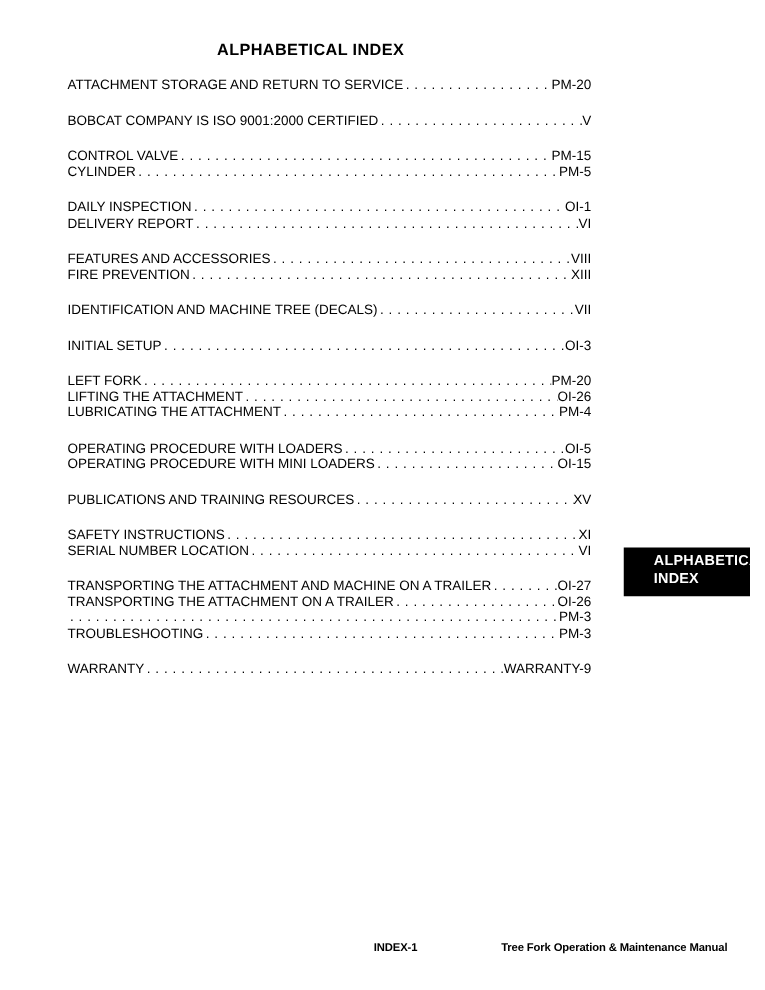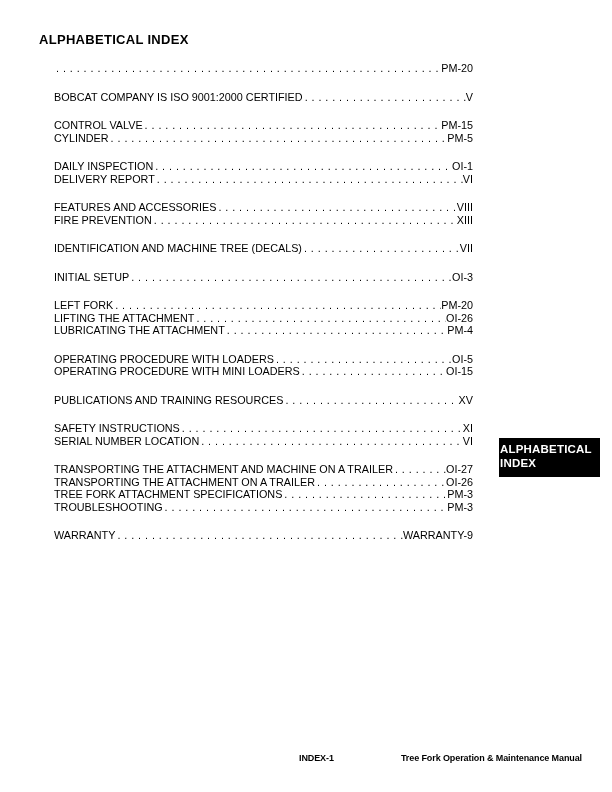--- a/index.html
+++ b/index.html
@@ -10,20 +10,21 @@
     background: #ffffff;
     color: #000000;
     font-family: "Liberation Sans", sans-serif;
     overflow: hidden;
   }
   .title {
     position: absolute;
     top: 32px;
     left: 39px;
     width: 419px;
+    text-align: center;
     font-size: 13px;
     font-weight: bold;
     letter-spacing: 0.3px;
     white-space: nowrap;
   }
   .index-list {
     position: absolute;
     top: 62px;
     left: 54px;
     width: 419px;
@@ -46,21 +47,21 @@
     left: 499px;
     top: 438px;
     width: 101px;
     height: 39px;
     background: #000000;
     color: #ffffff;
     font-weight: bold;
     font-size: 11.5px;
     line-height: 13.5px;
     letter-spacing: 0.2px;
-    padding: 5px 0 0 1px;
+    padding: 5px 0 0 24px;
     box-sizing: border-box;
   }
   .footer-page {
     position: absolute;
     top: 753px;
     left: 299px;
     font-size: 9px;
     font-weight: bold;
     letter-spacing: -0.1px;
   }
@@ -76,20 +77,21 @@
 </head>
 <body>
 
 <div class="page">
 
   <div class="title">ALPHABETICAL INDEX</div>
 
   <div class="index-list" id="index-list">
       <div class="group">
         <div class="entry">
+          <span class="label">ATTACHMENT STORAGE AND RETURN TO SERVICE</span>
           <span class="dots">. . . . . . . . . . . . . . . . . . . . . . . . . . . . . . . . . . . . . . . . . . . . . . . . . . . . . . . . . . . . . . . . . . . . . . . . . . . . . . . . </span>
           <span class="pagenum">PM-20</span>
         </div>
       </div>
       <div class="group">
         <div class="entry">
           <span class="label">BOBCAT COMPANY IS ISO 9001:2000 CERTIFIED</span>
           <span class="dots">. . . . . . . . . . . . . . . . . . . . . . . . . . . . . . . . . . . . . . . . . . . . . . . . . . . . . . . . . . . . . . . . . . . . . . . . . . . . . . . . </span>
           <span class="pagenum">V</span>
         </div>
@@ -197,21 +199,20 @@
           <span class="label">TRANSPORTING THE ATTACHMENT AND MACHINE ON A TRAILER</span>
           <span class="dots">. . . . . . . . . . . . . . . . . . . . . . . . . . . . . . . . . . . . . . . . . . . . . . . . . . . . . . . . . . . . . . . . . . . . . . . . . . . . . . . . </span>
           <span class="pagenum">OI-27</span>
         </div>
         <div class="entry">
           <span class="label">TRANSPORTING THE ATTACHMENT ON A TRAILER</span>
           <span class="dots">. . . . . . . . . . . . . . . . . . . . . . . . . . . . . . . . . . . . . . . . . . . . . . . . . . . . . . . . . . . . . . . . . . . . . . . . . . . . . . . . </span>
           <span class="pagenum">OI-26</span>
         </div>
         <div class="entry">
-          <span class="label">TREE FORK ATTACHMENT SPECIFICATIONS</span>
           <span class="dots">. . . . . . . . . . . . . . . . . . . . . . . . . . . . . . . . . . . . . . . . . . . . . . . . . . . . . . . . . . . . . . . . . . . . . . . . . . . . . . . . </span>
           <span class="pagenum">PM-3</span>
         </div>
         <div class="entry">
           <span class="label">TROUBLESHOOTING</span>
           <span class="dots">. . . . . . . . . . . . . . . . . . . . . . . . . . . . . . . . . . . . . . . . . . . . . . . . . . . . . . . . . . . . . . . . . . . . . . . . . . . . . . . . </span>
           <span class="pagenum">PM-3</span>
         </div>
       </div>
       <div class="group">

